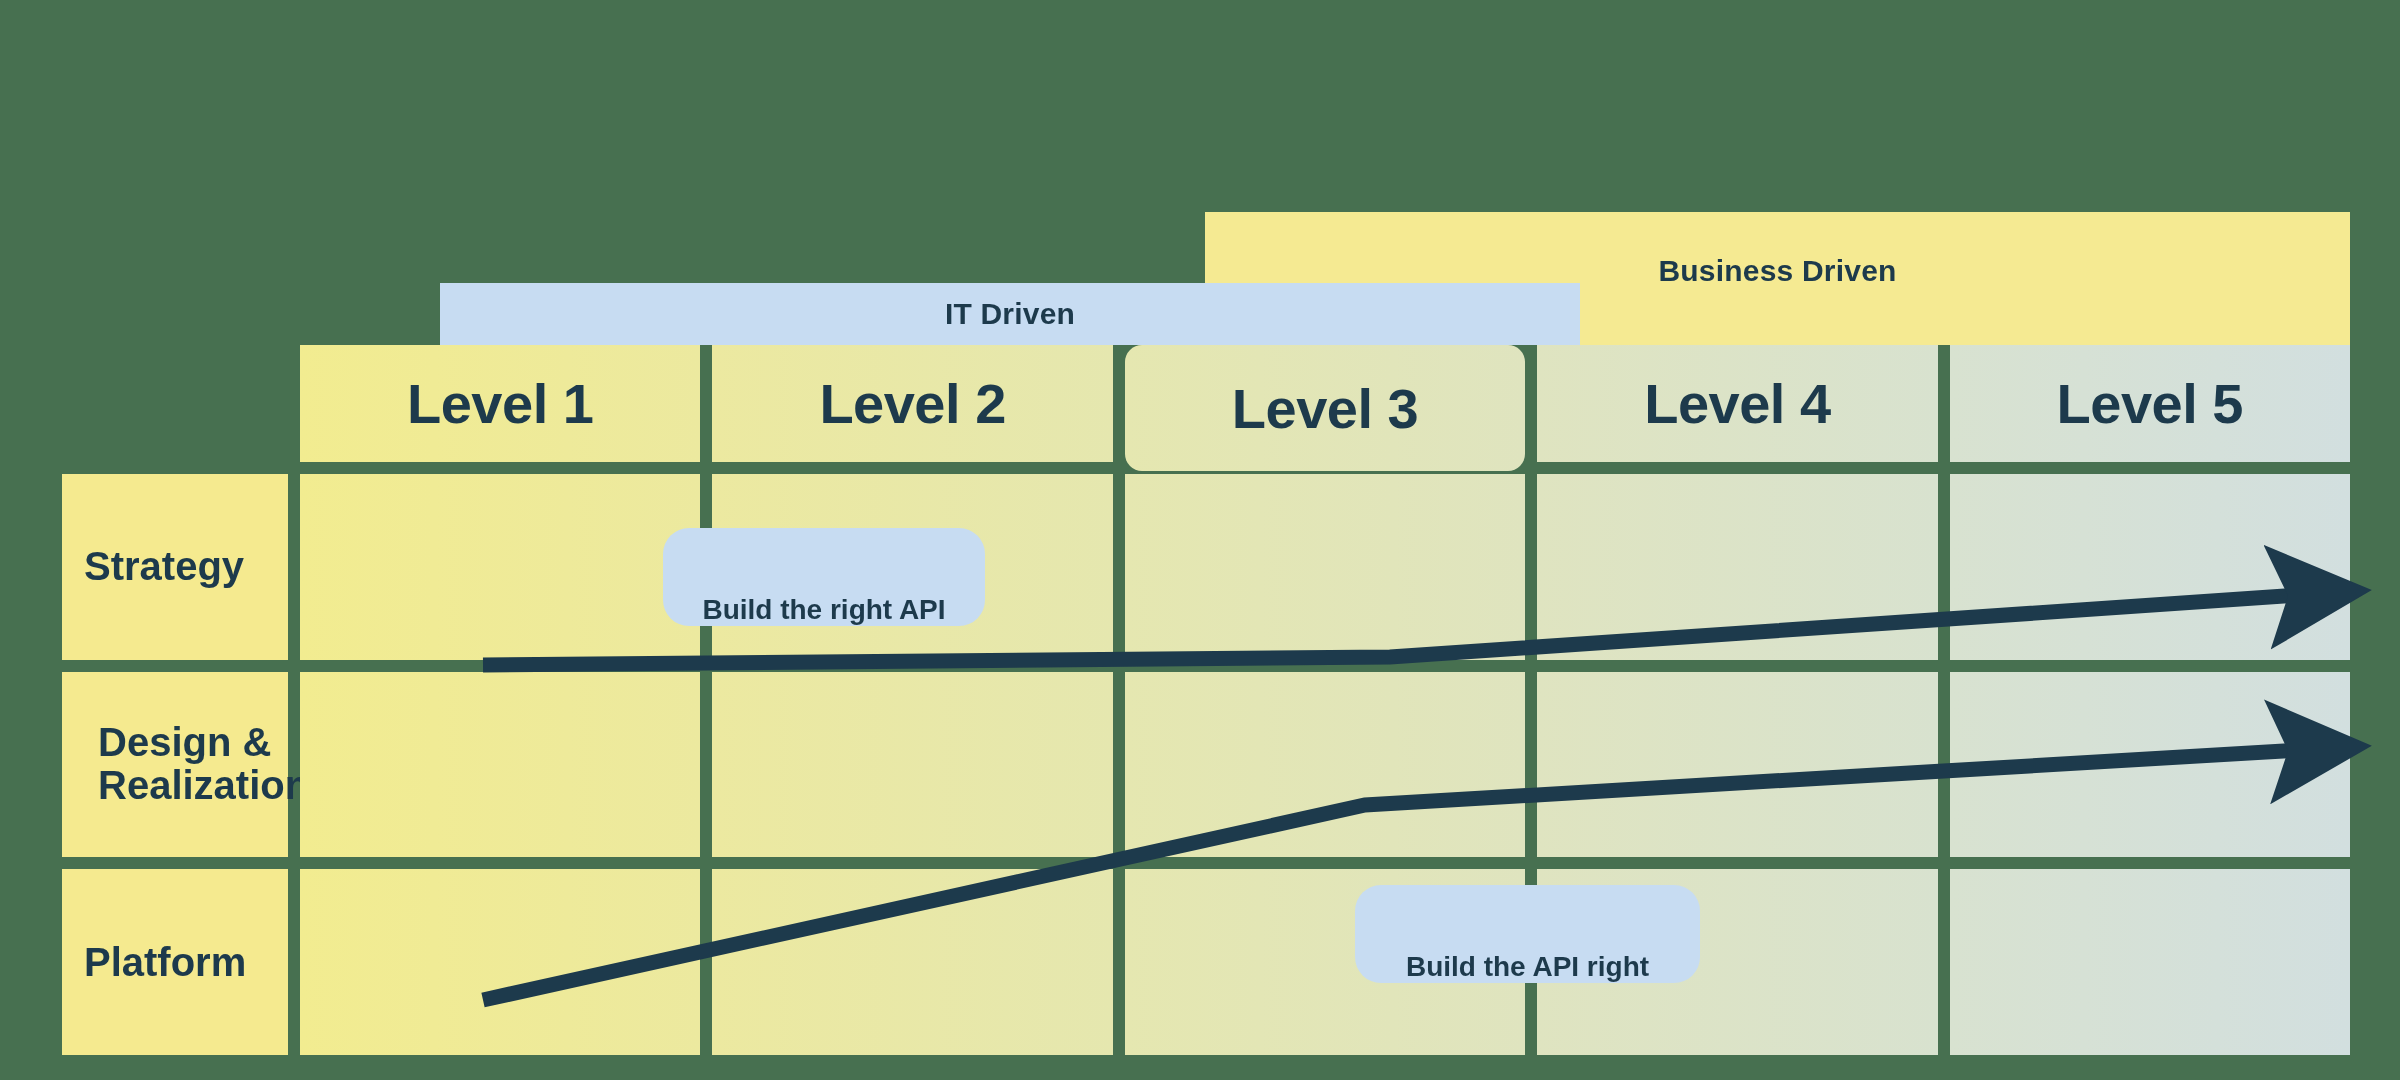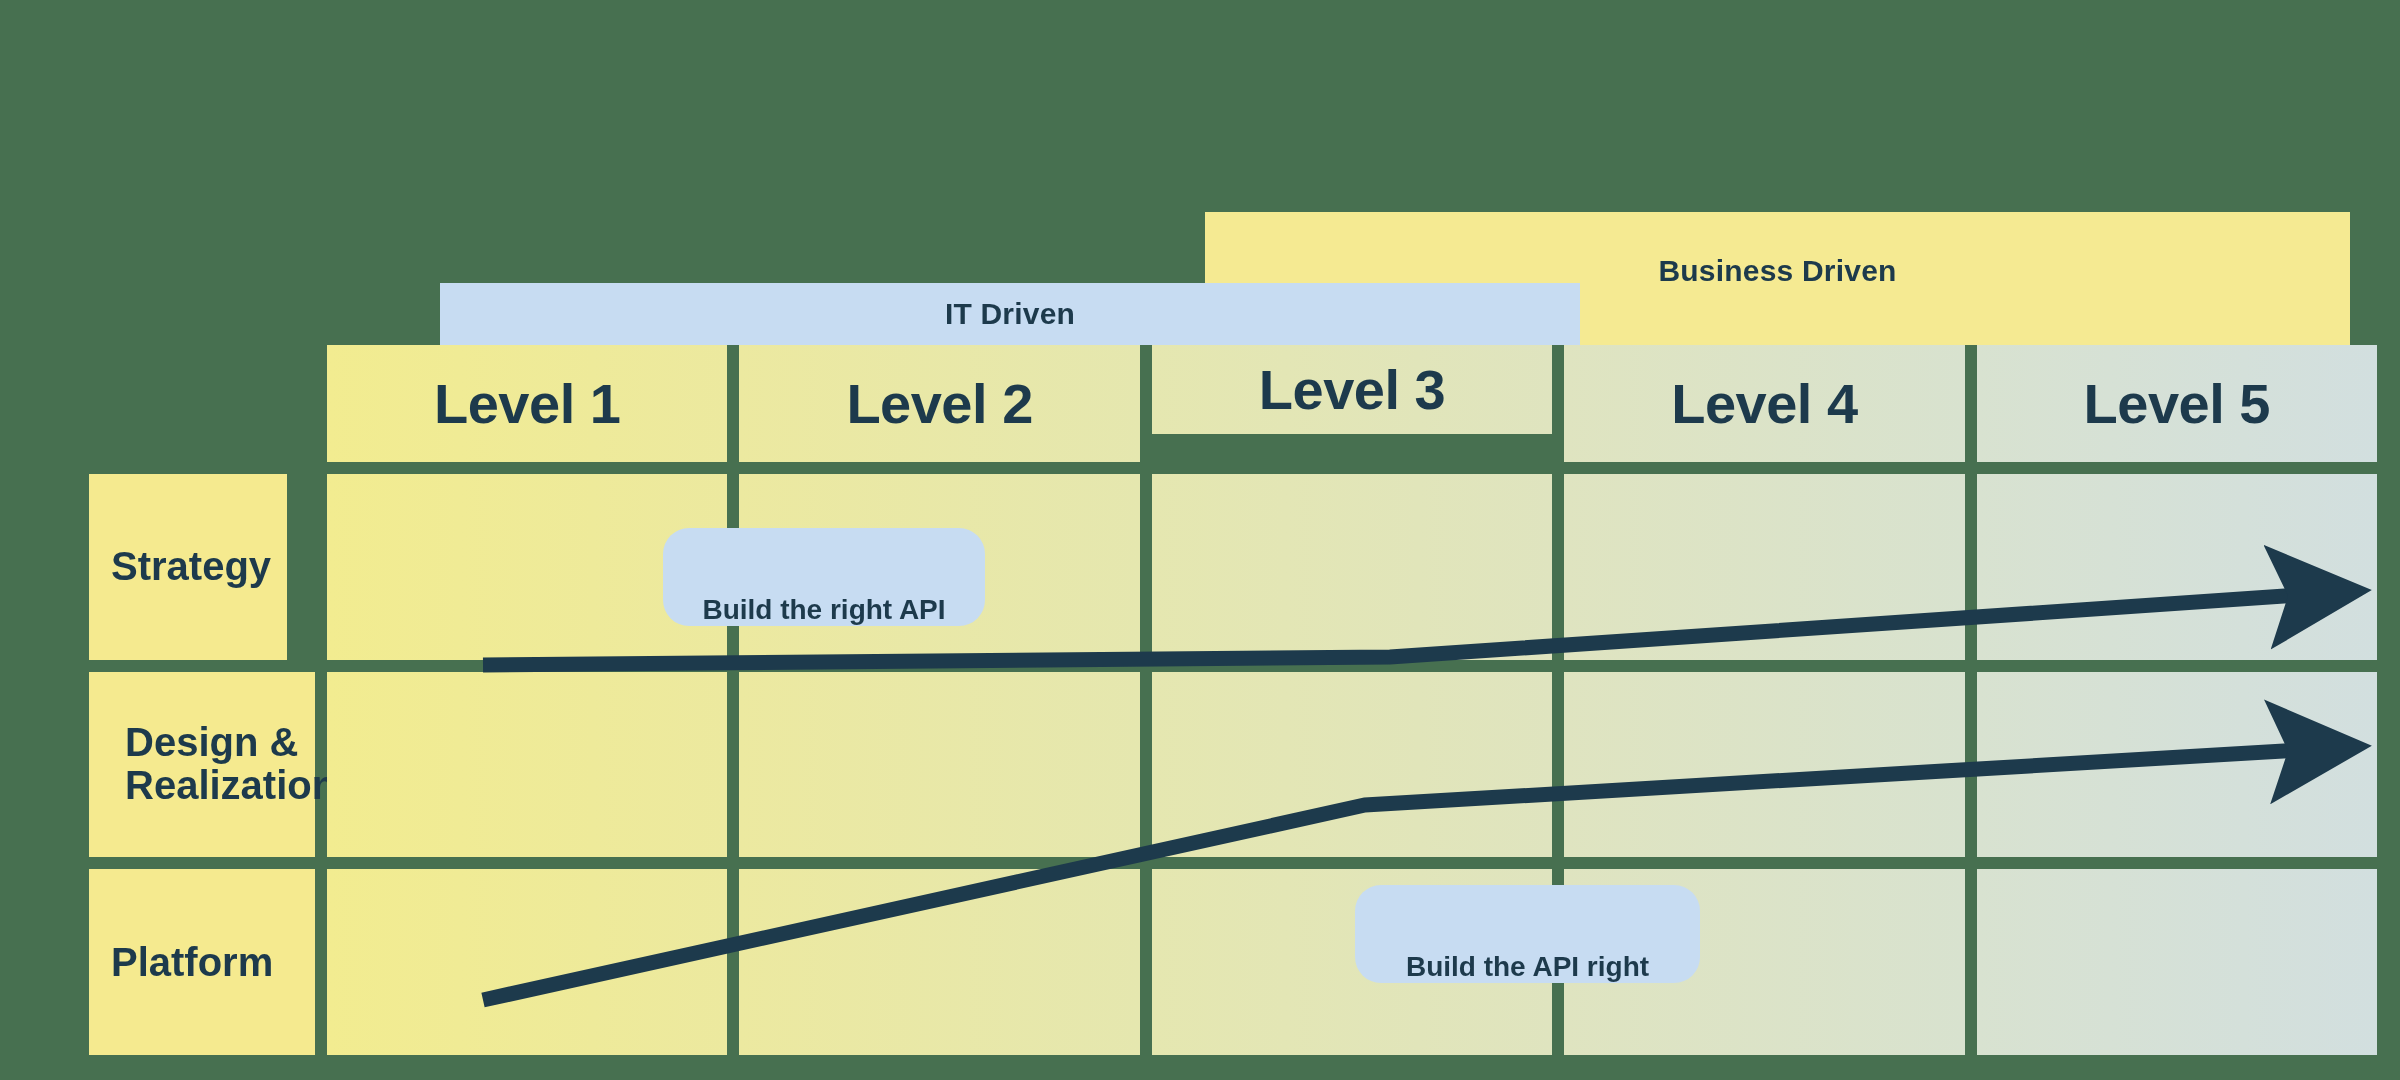--- a/index.html
+++ b/index.html
@@ -41,21 +41,20 @@
 
   
   #grid{
     position:absolute;
     left:62px;top:345px;
     width:2288px;height:710px;
   }
   .cell{
     position:absolute;top:0;height:100%;
     box-sizing:border-box;
-    margin-left:27px;
   }
 
   .lvl-hdr{
     display:flex;align-items:center;justify-content:center;
     color:#1d3a4c;
     font-size:56px;
     font-weight:700;
     letter-spacing:-.5px;
   }
   .rowlabel{
@@ -97,30 +96,30 @@
     <span>IT Driven</span>
   </div>
 
   <div id="grid">
       <div class="cell lvl-hdr" style="left: 238px; top: 0px; width: 400.4px; height: 117px; background: linear-gradient(to right, rgb(242, 236, 144), rgb(236, 233, 159));">
         <span>Level 1</span>
       </div>
       <div class="cell lvl-hdr" style="left: 650.4px; top: 0px; width: 400.4px; height: 117px; background: linear-gradient(to right, rgb(236, 233, 160), rgb(229, 231, 175));">
         <span>Level 2</span>
       </div>
-      <div class="cell lvl-hdr" style="left: 1062.8px; top: 0px; width: 400.4px; height: 89px; background: linear-gradient(to right, rgb(229, 231, 176), rgb(223, 228, 191));">
+      <div class="cell lvl-hdr" style="left: 1062.8px; top: 0px; width: 400.4px; height: 126px; background: linear-gradient(to right, rgb(229, 231, 176), rgb(223, 228, 191)); border-radius: 17px;">
         <span>Level 3</span>
       </div>
       <div class="cell lvl-hdr" style="left: 1475.2px; top: 0px; width: 400.4px; height: 117px; background: linear-gradient(to right, rgb(223, 228, 192), rgb(216, 226, 207));">
         <span>Level 4</span>
       </div>
       <div class="cell lvl-hdr" style="left: 1887.6px; top: 0px; width: 400.4px; height: 117px; background: linear-gradient(to right, rgb(216, 226, 208), rgb(210, 223, 223));">
         <span>Level 5</span>
       </div>
-      <div class="cell rowlabel" style="left: 0px; top: 129px; width: 198px; height: 185.667px;">
+      <div class="cell rowlabel" style="left: 0px; top: 129px; width: 226px; height: 185.667px;">
         <span>Strategy</span>
       </div>
       <div class="cell" style="left: 238px; top: 129px; width: 400.4px; height: 185.667px; background: linear-gradient(to right, rgb(242, 236, 144), rgb(236, 233, 159));"></div>
       <div class="cell" style="left: 650.4px; top: 129px; width: 400.4px; height: 185.667px; background: linear-gradient(to right, rgb(236, 233, 160), rgb(229, 231, 175));"></div>
       <div class="cell" style="left: 1062.8px; top: 129px; width: 400.4px; height: 185.667px; background: linear-gradient(to right, rgb(229, 231, 176), rgb(223, 228, 191));"></div>
       <div class="cell" style="left: 1475.2px; top: 129px; width: 400.4px; height: 185.667px; background: linear-gradient(to right, rgb(223, 228, 192), rgb(216, 226, 207));"></div>
       <div class="cell" style="left: 1887.6px; top: 129px; width: 400.4px; height: 185.667px; background: linear-gradient(to right, rgb(216, 226, 208), rgb(210, 223, 223));"></div>
       <div class="cell rowlabel" style="left: 0px; top: 326.667px; width: 226px; height: 185.667px; padding-left: 36px;">
         <div><span>Design &amp;</span><br><span>Realization</span></div>
       </div>

